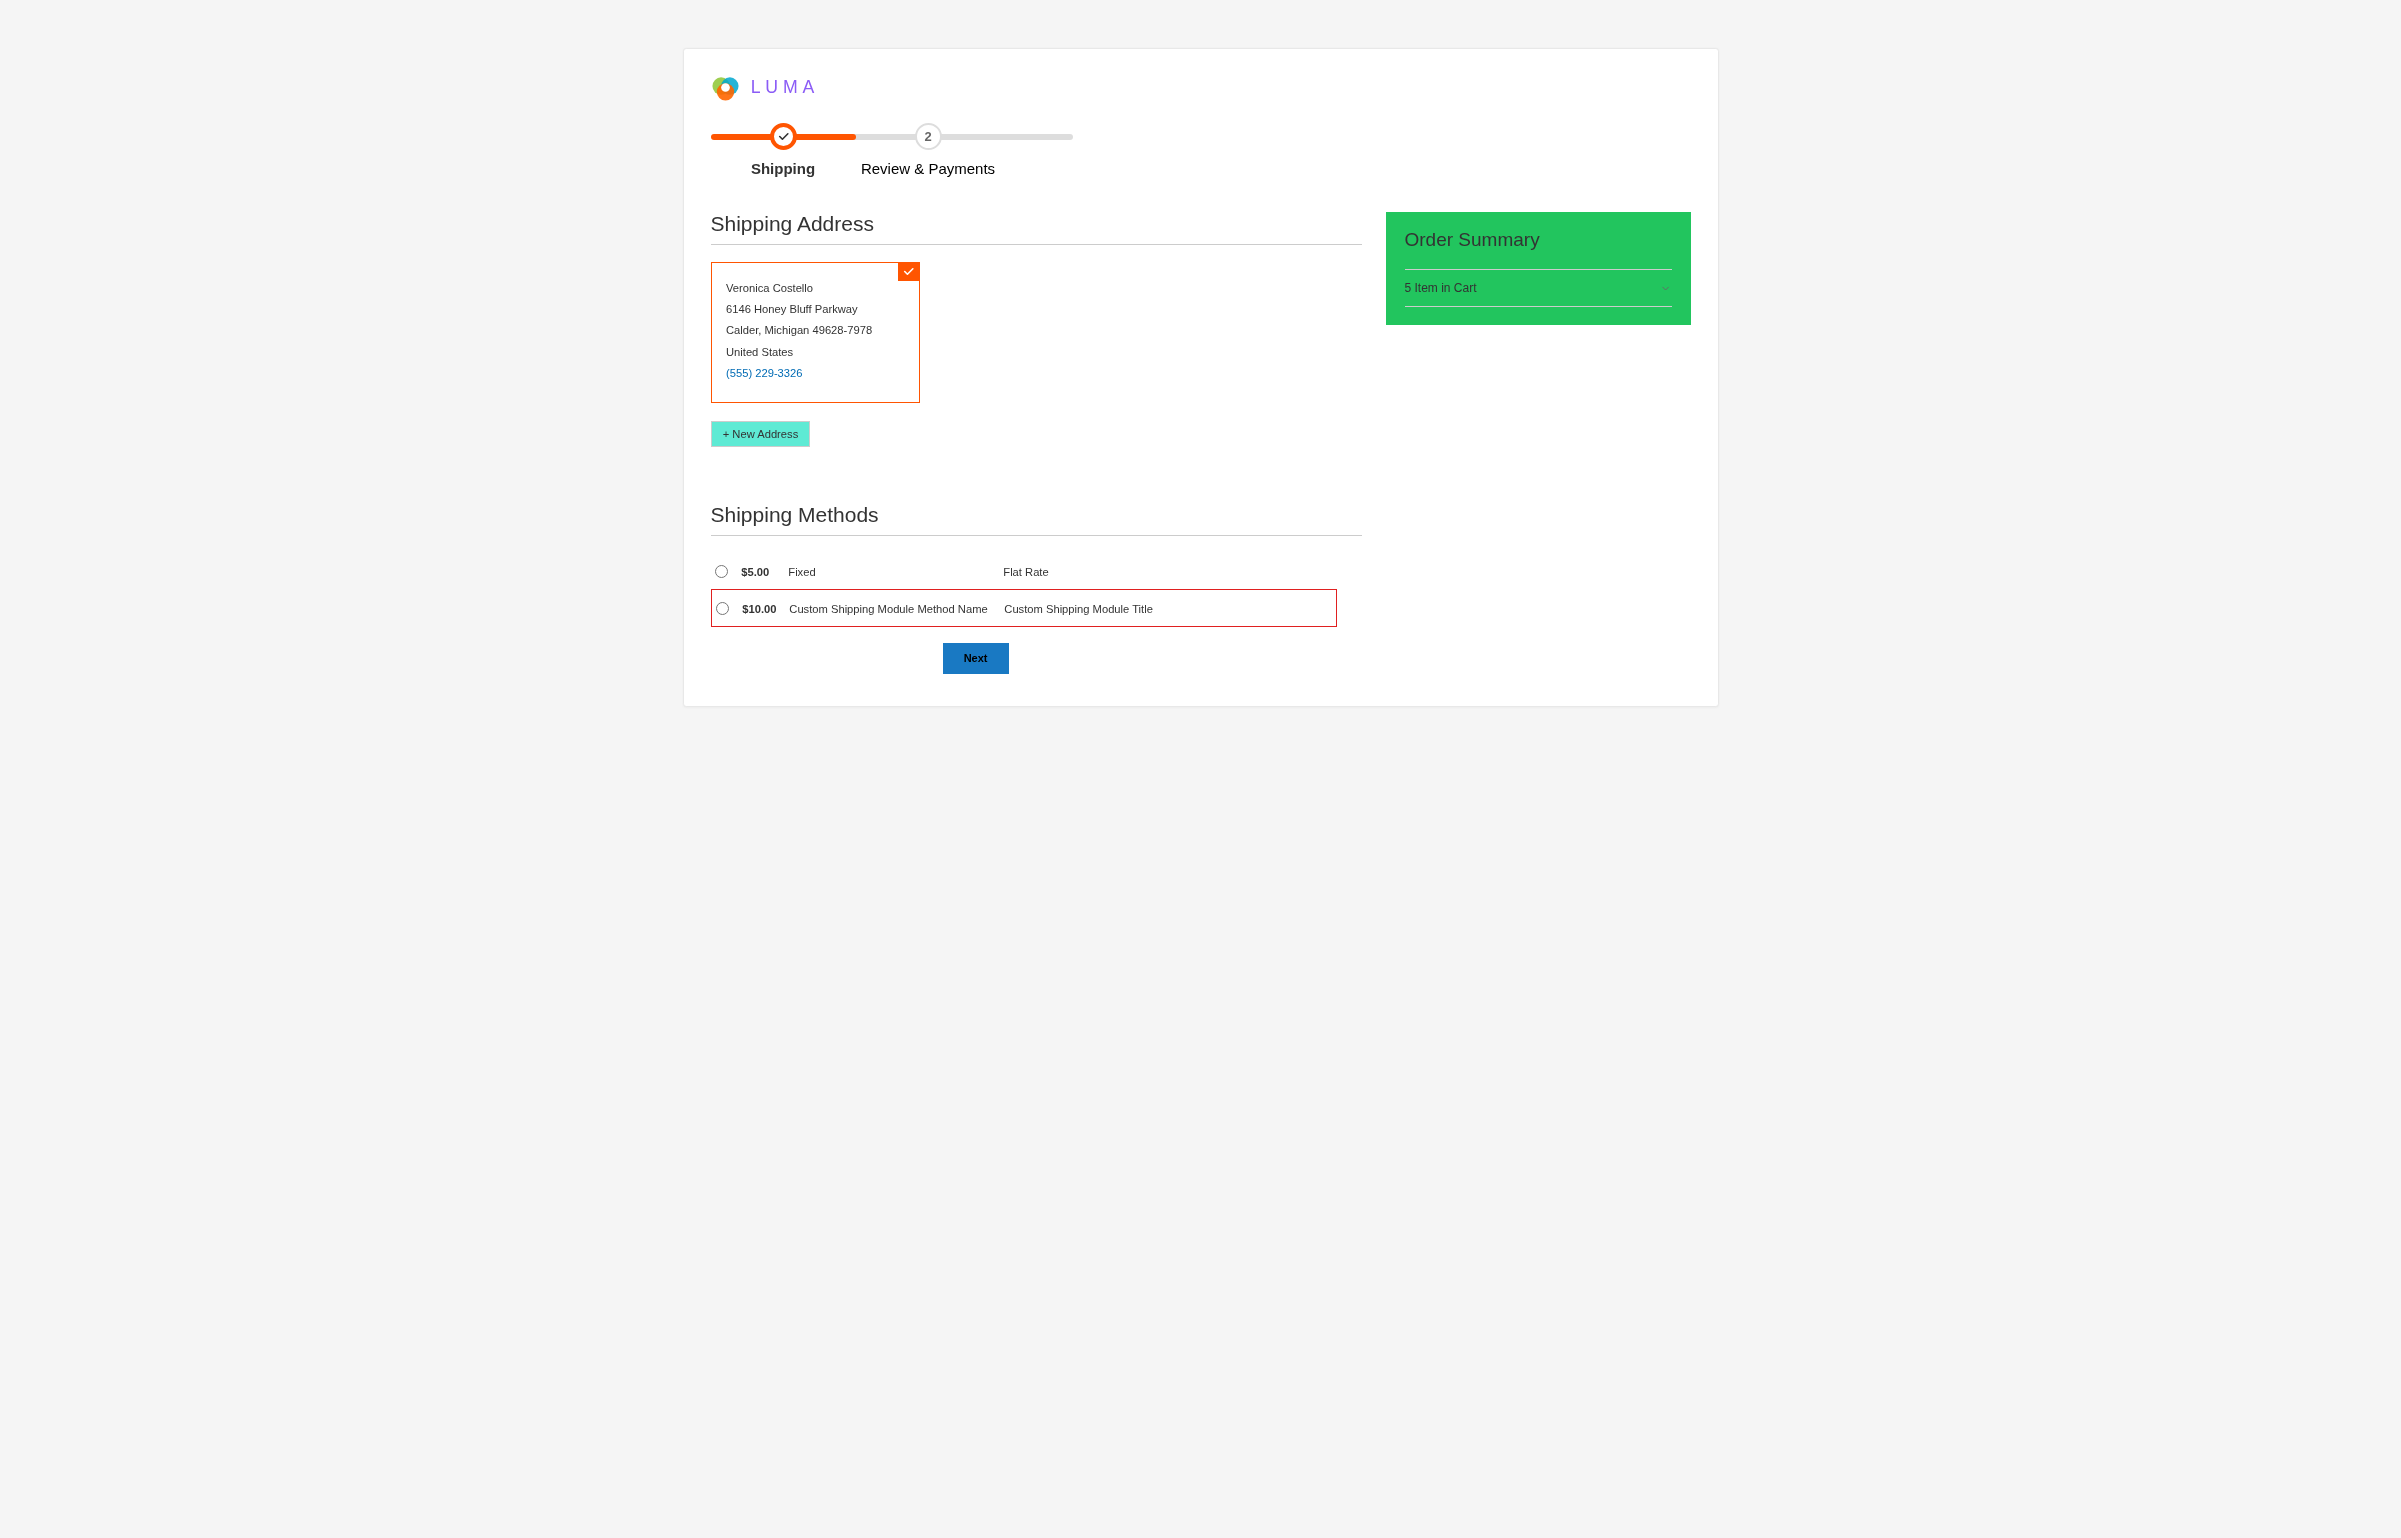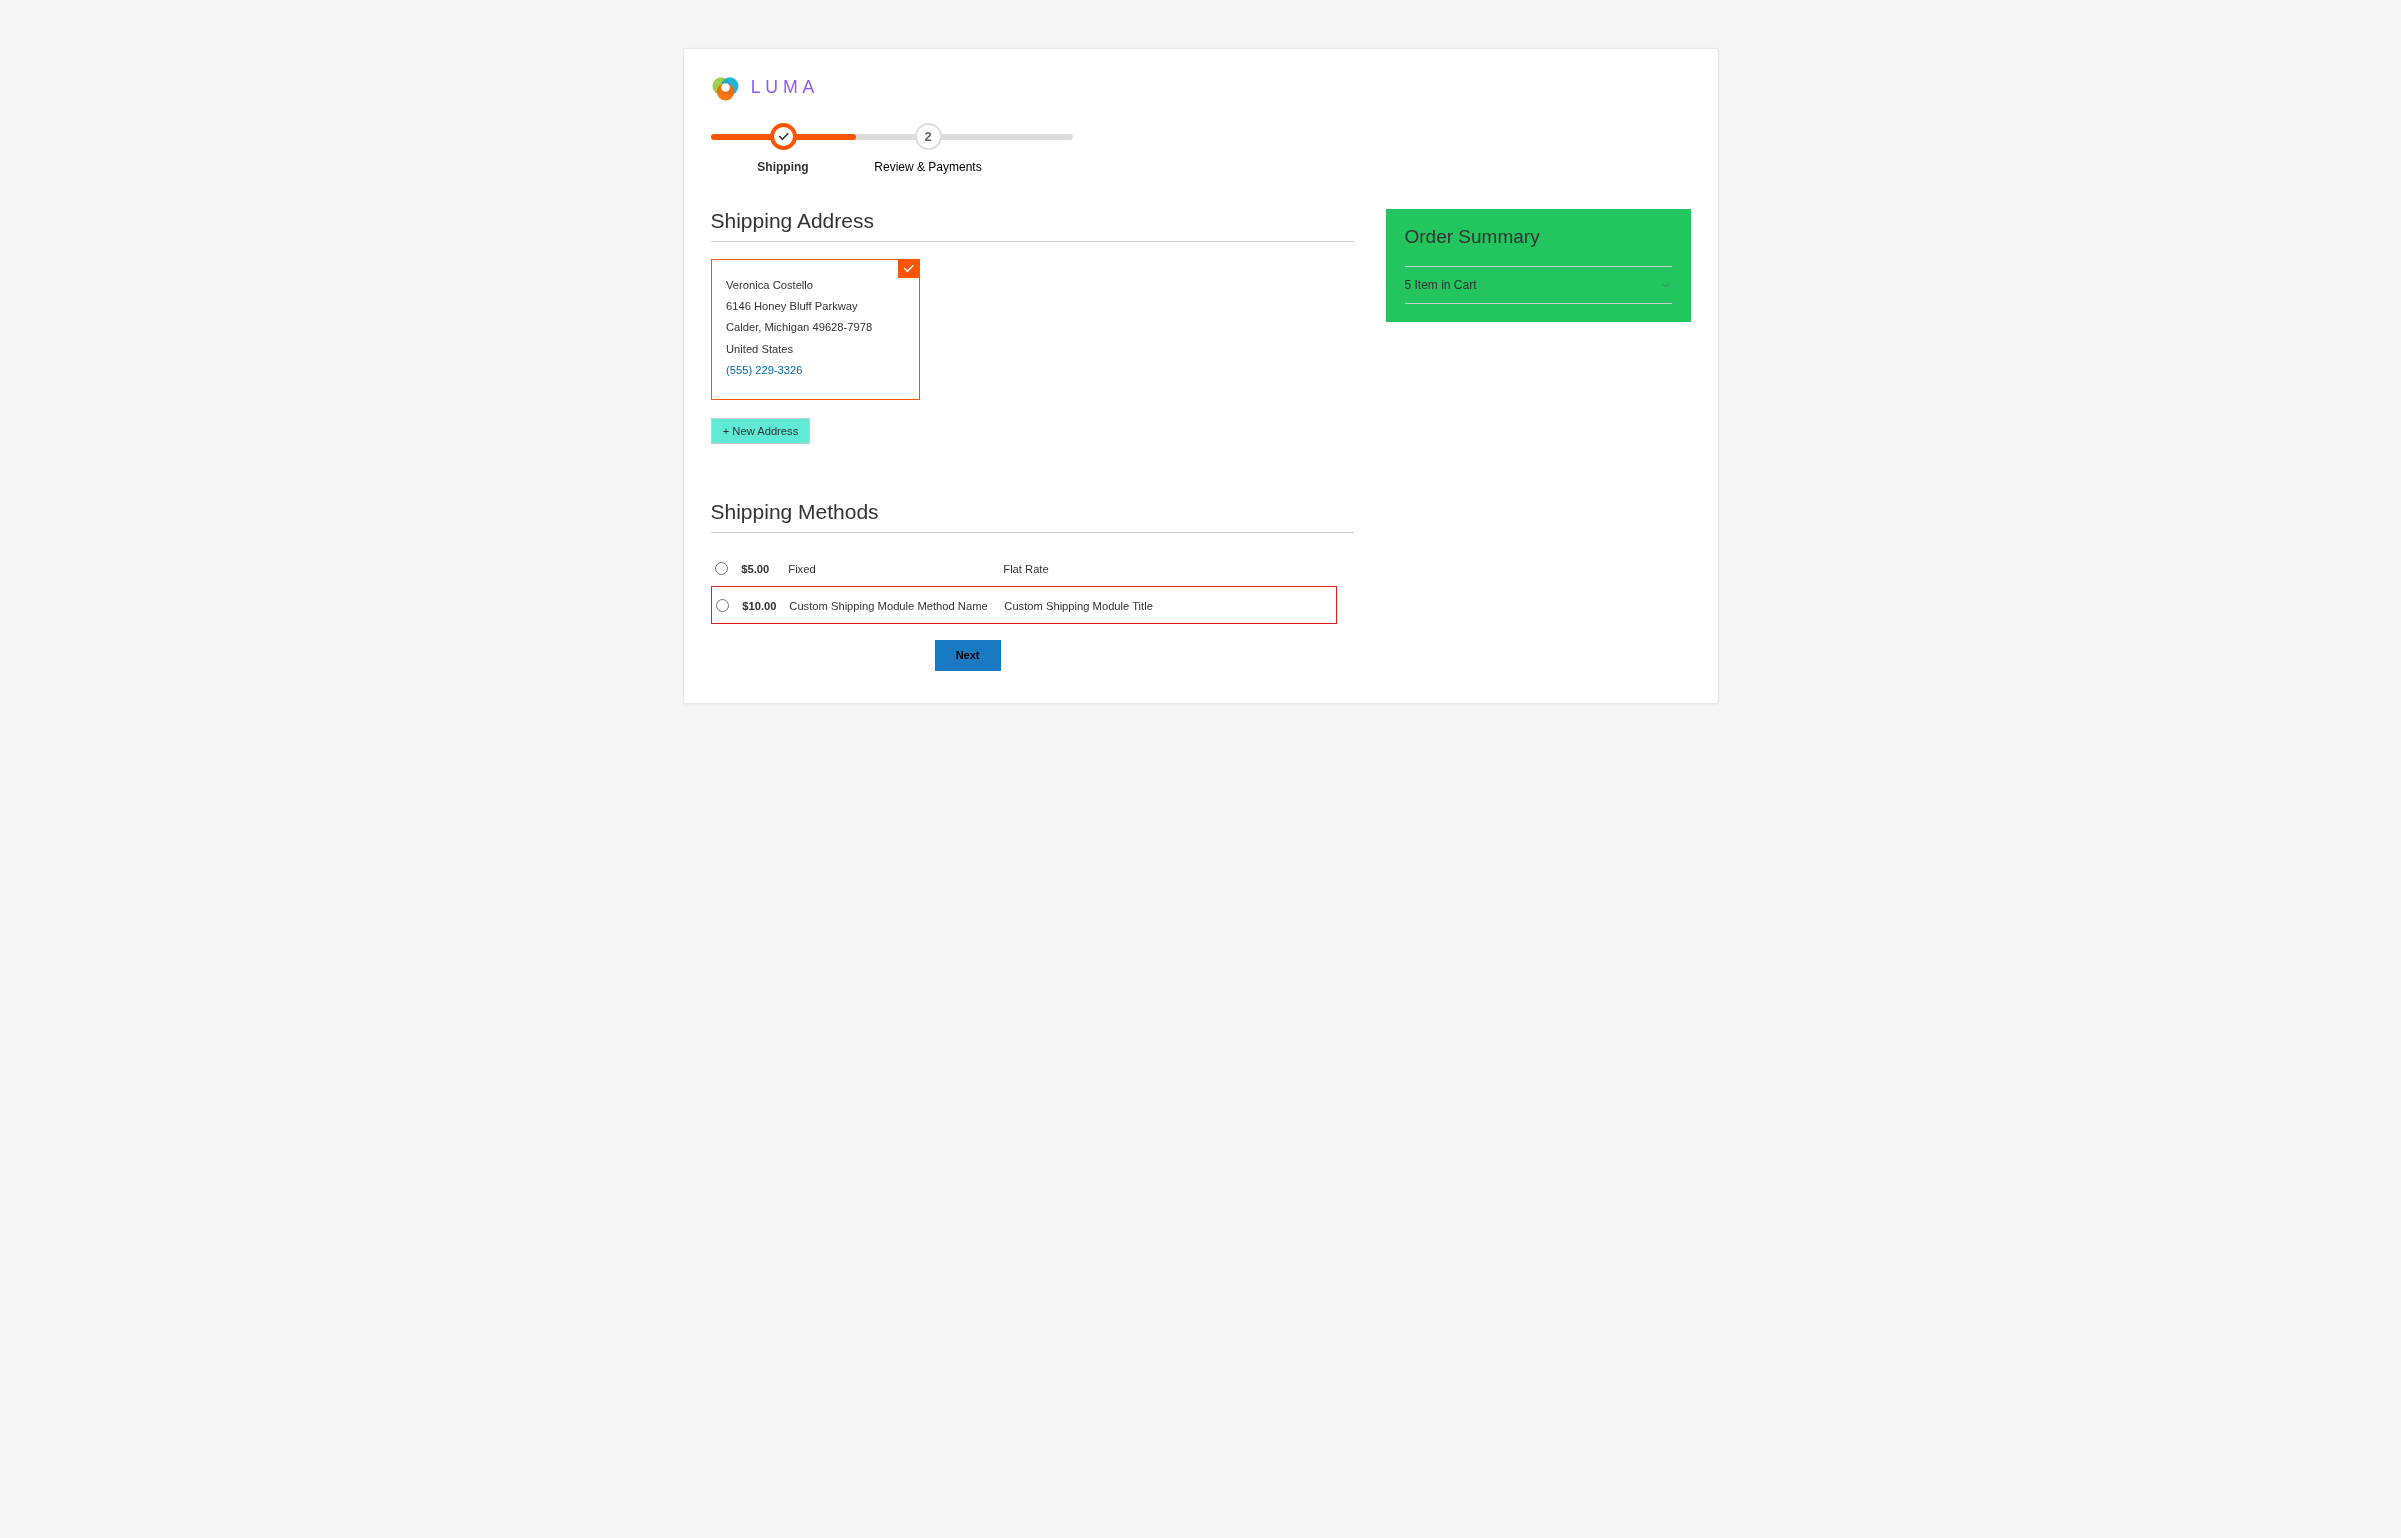--- a/index.html
+++ b/index.html
@@ -25,29 +25,29 @@
   .progress { display:flex; align-items:center; margin-bottom:35px; position:relative; }
   .step { display:flex; flex-direction:column; align-items:center; width:145px; position:relative; }
   .step-circle {
     width:27px; height:27px; border-radius:50%;
     display:flex; align-items:center; justify-content:center;
     font-weight:600; z-index:2; background:#fff;
   }
   .step.active .step-circle { border:4px solid #ff5501; }
   .step.active .check { stroke:#333; }
   .step.inactive .step-circle { border:2.4px solid #ddd; color:#666; font-size:13px; }
-  .step-label { margin-top:9.6px; font-size:12px; }
+  .step-label { margin-top:9.6px; font-size:15px; }
   .step.active .step-label { color:#333; font-weight:600; }
   .step.inactive .step-label { color:#000000; }
   .bar { position:absolute; height:5.6px; top:11.2px; border-radius:3.2px; }
   .bar-left { left:0; width:145px; background:#ff5501; }
   .bar-mid { left:72px; width:145px; background:#ddd; }
   .bar-right { left:217px; width:145px; background:#ddd; }
 
-  .content-row { display:flex; gap:32px; }
+  .content-row { display:flex; gap:24px; }
   .main-col { flex:1; }
   .side-col { width:305px; }
 
   h2.section-title { font-size:21px; font-weight:300; color:#333; padding-bottom:8px; border-bottom:0.8px solid #ccc; margin-bottom:17.7px; }
 
   .address-card {
     border:1.6px solid #ff5501; position:relative; width:209px;
     padding:14.5px 14.5px 17.7px 14.5px; font-size:11.2px; line-height:1.9; color:#333;
   }
   .address-card .badge {

